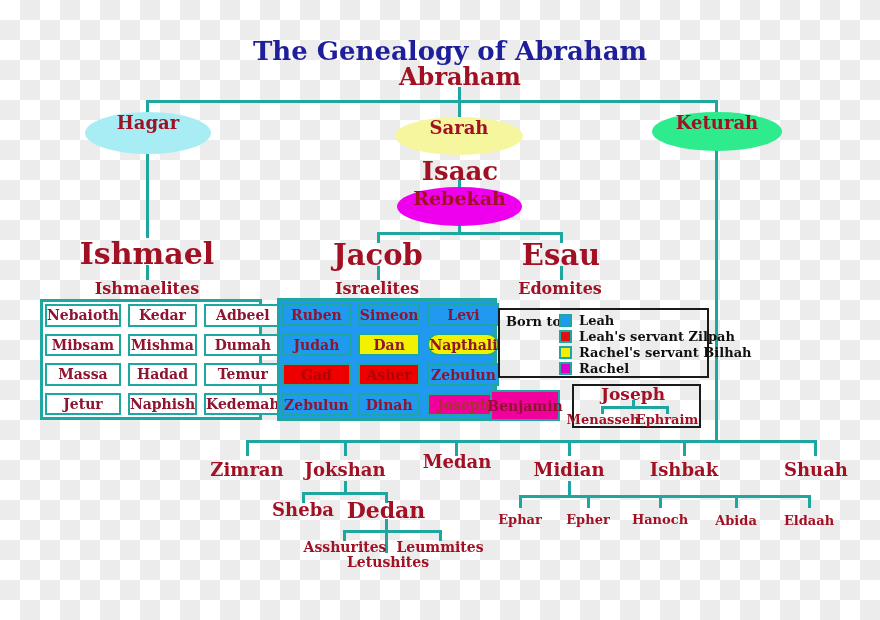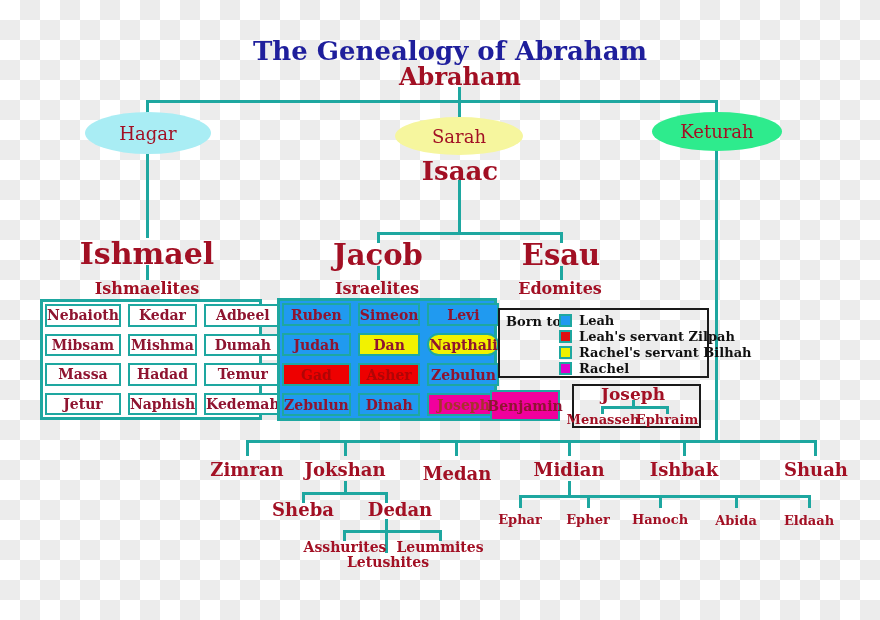--- a/index.html
+++ b/index.html
@@ -10,22 +10,22 @@
     background-size:40px 40px;
     font-family:"DejaVu Serif", serif;
   }
   .ln{position:absolute;background:#1ea7a0;}
   .lbl{
     position:absolute;transform:translate(-50%,-50%);
     font-weight:bold;color:#a21024;white-space:nowrap;line-height:1;
   }
   .el{
     position:absolute;border-radius:50%;
-    display:flex;align-items:center;justify-content:center;
-    font-weight:normal;color:#a21024;font-size:18px;
+    display:flex;align-items:flex-start;justify-content:center;
+    font-weight:bold;color:#a21024;font-size:18px;
   }
   .tbl{position:absolute;border:3px solid #1ea7a0;padding:2px;display:grid;
        grid-template-columns:1fr 1fr 1fr;gap:7px;box-sizing:border-box;}
   .cell{border:2px solid #1ea7a0;display:flex;align-items:center;justify-content:center;
         font-weight:bold;font-size:14px;color:#8f1430;background:#ffffff;white-space:nowrap;}
   .ish{background:#ffffff;}
   .isr{background:#209af0;}
   .txt-on-red{color:#b00505;}
   .txt-on-magenta{color:#a8322c;}
   .box{position:absolute;border:2px solid #1a1a1a;box-sizing:border-box;}
@@ -75,20 +75,23 @@
   <i class="ln" style="left:808px;top:495px;width:3px;height:13px"></i>
 
   <div class="el" style="left: 85px; top: 112px; width: 126px; height: 42px; background-color: rgb(169, 237, 244);">
     <span>Hagar</span>
   </div>
   <div class="el" style="left: 395px; top: 117px; width: 128px; height: 38px; background-color: rgb(246, 246, 158);">
     <span>Sarah</span>
   </div>
   <div class="el" style="left: 652px; top: 112px; width: 130px; height: 39px; background-color: rgb(46, 235, 141);">
     <span>Keturah</span>
+  </div>
+  <div class="el" style="left: 397px; top: 187px; width: 125px; height: 39px; font-size: 19px; background-color: rgb(238, 0, 238);">
+    <span>Rebekah</span>
   </div>
 
   <div class="lbl" style="left:450px;top:51px;font-size:26px;color:#1f1f9c">The Genealogy of Abraham</div>
   <div class="lbl" style="left:460px;top:77px;font-size:24px">Abraham</div>
   <div class="lbl" style="left:460px;top:171px;font-size:26px">Isaac</div>
   <div class="lbl" style="left:147px;top:254px;font-size:30px">Ishmael</div>
   <div class="lbl" style="left:147px;top:289px;font-size:16px">Ishmaelites</div>
   <div class="lbl" style="left:378px;top:255px;font-size:29px">Jacob</div>
   <div class="lbl" style="left:561px;top:255px;font-size:29px">Esau</div>
   <div class="lbl" style="left:377px;top:289px;font-size:16px">Israelites</div>
@@ -149,27 +152,27 @@
   <i class="ln" style="left:632px;top:400px;width:3px;height:7px"></i>
   <i class="ln" style="left:601px;top:406px;width:68px;height:3px"></i>
   <i class="ln" style="left:601px;top:406px;width:3px;height:8px"></i>
   <i class="ln" style="left:666px;top:406px;width:3px;height:8px"></i>
   <div class="lbl" style="left:633px;top:394px;font-size:17px">Joseph</div>
   <div class="lbl" style="left:603px;top:419px;font-size:13px">Menasseh</div>
   <div class="lbl" style="left:667px;top:419px;font-size:13px">Ephraim</div>
 
   <div class="lbl" style="left:247px;top:470px;font-size:18px">Zimran</div>
   <div class="lbl" style="left:345px;top:470px;font-size:18px">Jokshan</div>
-  <div class="lbl" style="left:457px;top:474px;font-size:18px">Medan</div>
+  <div class="lbl" style="left:457px;top:462px;font-size:18px">Medan</div>
   <div class="lbl" style="left:569px;top:470px;font-size:18px">Midian</div>
   <div class="lbl" style="left:684px;top:470px;font-size:18px">Ishbak</div>
   <div class="lbl" style="left:816px;top:470px;font-size:18px">Shuah</div>
 
   <div class="lbl" style="left:303px;top:510px;font-size:18px">Sheba</div>
-  <div class="lbl" style="left:400px;top:510px;font-size:18px">Dedan</div>
+  <div class="lbl" style="left:386px;top:510px;font-size:22px">Dedan</div>
 
   <div class="lbl" style="left:345px;top:547px;font-size:14px">Asshurites</div>
   <div class="lbl" style="left:440px;top:547px;font-size:14px">Leummites</div>
   <div class="lbl" style="left:388px;top:562px;font-size:14px">Letushites</div>
 
   <div class="lbl" style="left:520px;top:519px;font-size:13px">Ephar</div>
   <div class="lbl" style="left:588px;top:519px;font-size:13px">Epher</div>
   <div class="lbl" style="left:660px;top:519px;font-size:13px">Hanoch</div>
   <div class="lbl" style="left:736px;top:520px;font-size:13px">Abida</div>
   <div class="lbl" style="left:809px;top:520px;font-size:13px">Eldaah</div>

